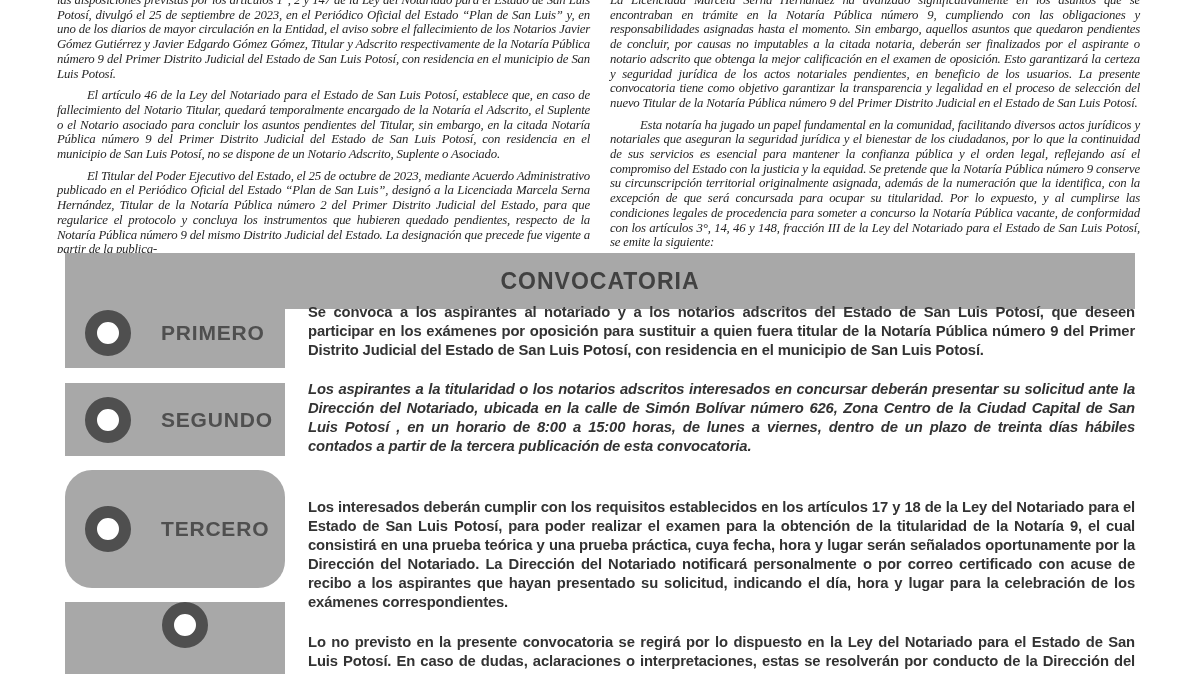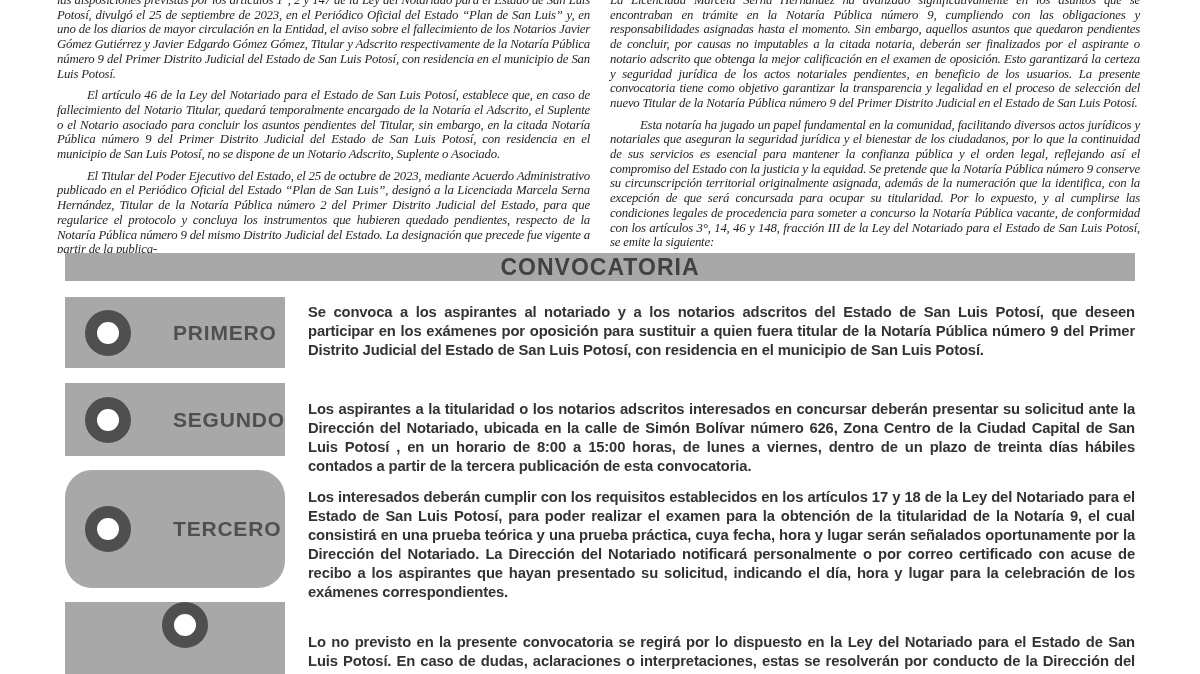--- a/index.html
+++ b/index.html
@@ -33,34 +33,34 @@
     letter-spacing:-0.2px;
     color:var(--doc-text);
     text-align:justify;
   }
   .doc-col-left{width:533px;}
   .doc-col-right{width:530px;}
   .doc-col p{margin:0 0 7px 0;text-indent:30px;}
   .doc-col p.continuation{text-indent:0;}
   
   .conv-bar{
-    position:absolute;left:65px;top:253px;width:1070px;height:28px;
+    position:absolute;left:65px;top:253px;width:1070px;height:56px;
     background:var(--block-gray);
     display:flex;align-items:center;justify-content:center;
   }
   .conv-title{
     font-weight:bold;font-size:23px;letter-spacing:1px;
     color:#414141;
   }
   
   .label-block{
     position:absolute;left:65px;width:220px;
     background:var(--block-gray);
     display:flex;align-items:center;
-    padding-left:20px;gap:42px;
+    padding-left:20px;gap:30px;
   }
   .lb-0{top:297px;height:71px;}   
   .lb-1{top:383px;height:73px;text-align:center;}
   .lb-2{top:470px;height:118px;border-radius:27px;}
   .lb-3{top:602px;height:90px;flex-direction:column;}
   .ring{
     flex:0 0 auto;width:46px;height:46px;border-radius:50%;
     border:12px solid var(--dark-gray);background:#ffffff;
   }
   .label-text{
@@ -69,22 +69,22 @@
   }
   
   .item-text{
     position:absolute;left:308px;width:827px;
     font-weight:bold;font-size:14.8px;line-height:19px;
     letter-spacing:-0.15px;
     color:var(--section-text);
     text-align:justify;
   }
   .it-0{top:303px;}
-  .it-1{top:400px;}
-  .it-2{top:488px;}
+  .it-1{top:380px;font-style:italic;}
+  .it-2{top:498px;}
   .it-3{top:605px;margin-top:28px;}
 </style>
 </head>
 <body>
 
 <div class="doc-area">
   <div class="doc-columns">
     <div class="doc-col doc-col-left">
       <p class="continuation">las disposiciones previstas por los artículos 1°, 2 y 147 de la Ley del Notariado para el Estado de San Luis Potosí, divulgó el 25 de septiembre de 2023, en el Periódico Oficial del Estado “Plan de San Luis” y, en uno de los diarios de mayor circulación en la Entidad, el aviso sobre el fallecimiento de los Notarios Javier Gómez Gutiérrez y Javier Edgardo Gómez Gómez, Titular y Adscrito respectivamente de la Notaría Pública número 9 del Primer Distrito Judicial del Estado de San Luis Potosí, con residencia en el municipio de San Luis Potosí.</p>
       <p>El artículo 46 de la Ley del Notariado para el Estado de San Luis Potosí, establece que, en caso de fallecimiento del Notario Titular, quedará temporalmente encargado de la Notaría el Adscrito, el Suplente o el Notario asociado para concluir los asuntos pendientes del Titular, sin embargo, en la citada Notaría Pública número 9 del Primer Distrito Judicial del Estado de San Luis Potosí, con residencia en el municipio de San Luis Potosí, no se dispone de un Notario Adscrito, Suplente o Asociado.</p>

